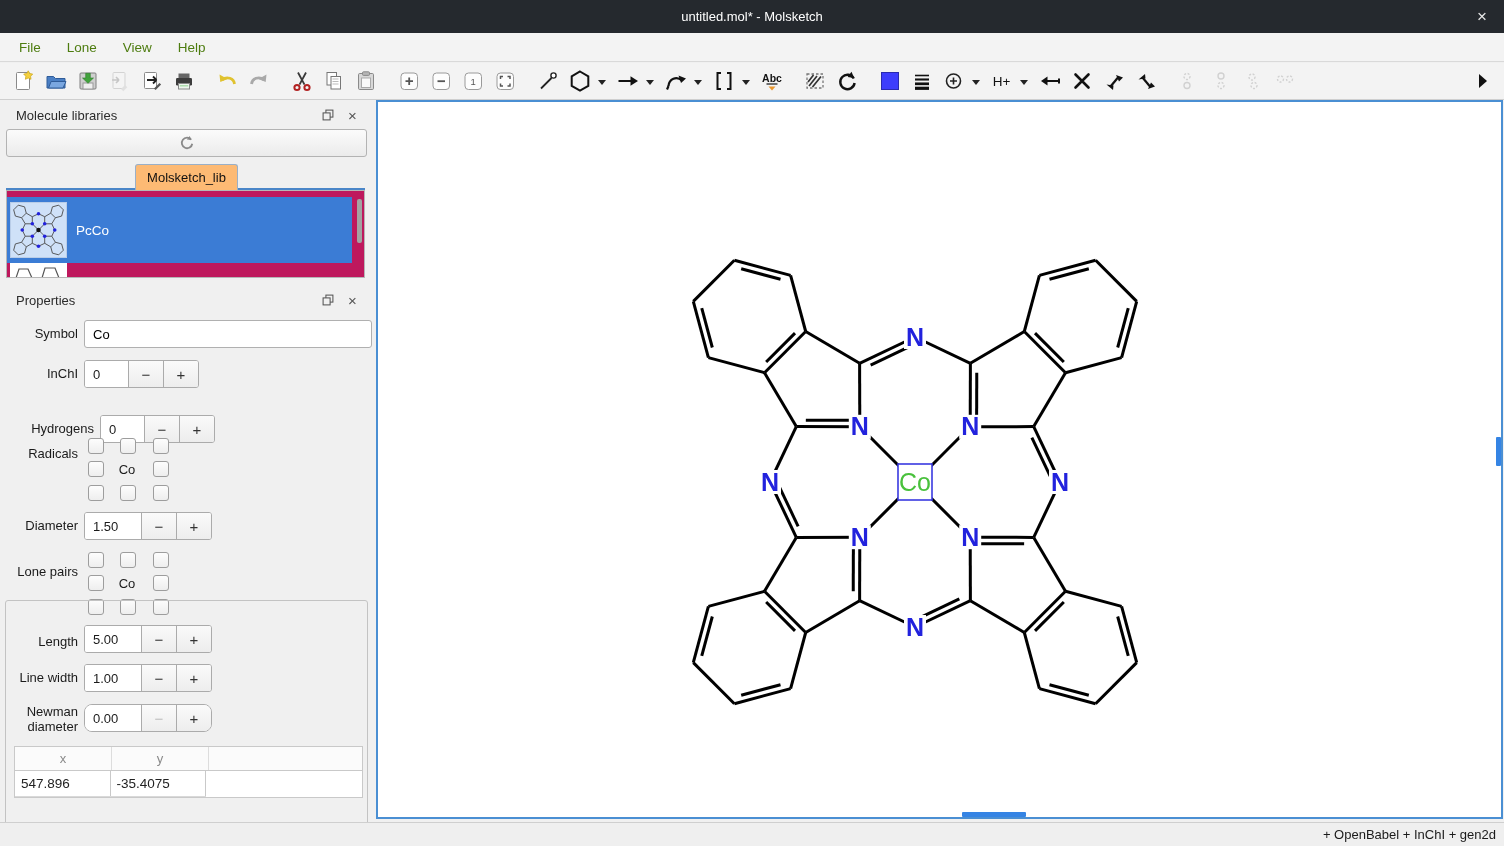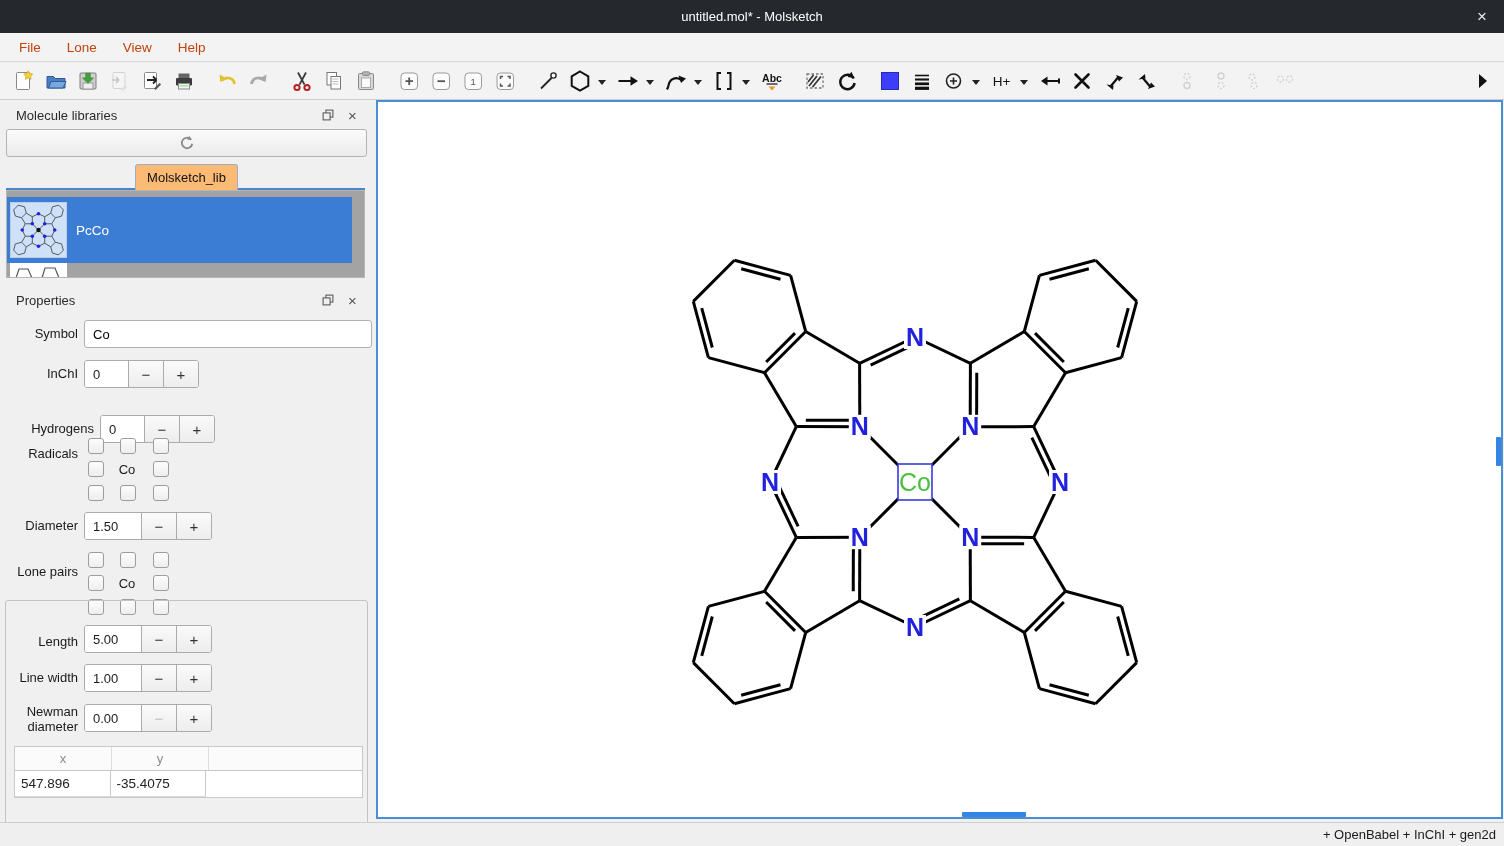--- a/index.html
+++ b/index.html
@@ -7,21 +7,21 @@
        font-family:"Liberation Sans",sans-serif;background:#f0f0f0;font-size:13px;color:#1a1a1a;}
   .abs{position:absolute;}
   
   .titlebar{left:0;top:0;width:1504px;height:33px;background:#25292e;color:#fff;
             display:flex;align-items:center;justify-content:center;font-size:13px;}
   .win-close{position:absolute;right:8px;top:0;height:33px;width:28px;display:flex;
              align-items:center;justify-content:center;color:#e8e8e8;font-size:17px;cursor:default;}
   
   .menubar{left:0;top:33px;width:1504px;height:29px;background:#f3f3f3;border-bottom:1px solid #d9d9d9;
            display:flex;align-items:center;padding-left:8px;box-sizing:border-box;gap:4px;}
-  .menu-item{padding:3px 11px;font-size:13.5px;color:#c2410c;}
+  .menu-item{padding:3px 11px;font-size:13.5px;color:#4d7c0f;}
   
   .toolbar{left:0;top:63px;width:1504px;height:37px;background:#f3f3f3;border-bottom:1px solid #cfcfcf;
            display:flex;align-items:center;padding-left:8px;box-sizing:border-box;}
   .tbtn{width:32px;height:30px;display:flex;align-items:center;justify-content:center;border-radius:3px;flex:0 0 auto;}
   .tbtn svg{display:block;}
   .tbtn.dis{opacity:.5;}
   .tb-sep{width:11px;flex:0 0 auto;}
   .dd{width:0;height:0;border-left:4px solid transparent;border-right:4px solid transparent;
       border-top:5px solid #222;margin:2px 6px 0 2px;flex:0 0 auto;}
   .tb-right{margin-left:auto;margin-right:6px;}
@@ -29,21 +29,21 @@
   .dock-title{display:flex;align-items:center;height:22px;padding:0 10px 0 16px;}
   .dock-title .t{flex:1;font-size:13px;color:#2b2b2b;}
   .dock-ico{width:17px;height:15px;display:flex;align-items:center;justify-content:center;color:#555;
             font-size:13px;margin-left:8px;}
   .panel-btn{position:absolute;left:6px;width:359px;height:26px;border:1px solid #b3b3b3;border-radius:3px;
              background:linear-gradient(#fbfbfb,#ebebeb);display:flex;align-items:center;justify-content:center;}
   .tab{position:absolute;left:135px;top:64px;width:101px;height:25px;background:#fdba74;
        border:1px solid #9ab0c8;border-bottom:none;border-radius:3px 3px 0 0;
        display:flex;align-items:center;justify-content:center;font-size:13px;color:#111;z-index:2;}
   .tabline{position:absolute;left:6px;top:88px;width:359px;height:2px;background:#4a86c8;}
-  .liblist{position:absolute;left:6px;top:90px;width:359px;height:88px;background:#a3a3a3;
+  .liblist{position:absolute;left:6px;top:90px;width:359px;height:88px;background:#be185d;
            border:1px solid #b6b6b6;box-sizing:border-box;overflow:hidden;}
   .librow{position:absolute;left:0;top:6px;width:345px;height:66px;background:#3b7cd5;color:#fff;
           display:flex;align-items:center;}
   .lib-thumb{position:absolute;left:3px;top:5px;width:57px;height:56px;background:#cfe1f8;border:1px solid #b9cde8;box-sizing:border-box;}
   .librow .lbl{margin-left:69px;font-size:13.5px;color:#fff;}
   .librow2{position:absolute;left:3px;top:72px;width:57px;height:15px;background:#fff;}
   .libscroll{position:absolute;right:2px;top:8px;width:5px;height:44px;background:#a3a3a3;border-radius:2px;}
   
   .plabel{position:absolute;left:0;width:78px;text-align:right;font-size:13px;color:#1a1a1a;}
   .pinput{position:absolute;left:84px;width:270px;height:26px;border:1px solid #b0b0b0;border-radius:3px;
@@ -517,21 +517,21 @@
     <span class="plabel" style="top:6px;">Line width</span>
     <div class="spin wide">
       <span class="spin-val">1.00</span>
       <span class="spin-btn">−</span>
       <span class="spin-btn">+</span>
     </div>
   </div>
 
   <div class="abs" style="left:0;top:416px;width:371px;height:34px;">
     <span class="plabel" style="top:2px;line-height:15px;">Newman diameter</span>
-    <div class="spin wide" style="top:2px;">
+    <div class="spin wide" style="top:2px;border-radius:8px;">
       <span class="spin-val">0.00</span>
       <span class="spin-btn off">−</span>
       <span class="spin-btn">+</span>
     </div>
   </div>
 
   <div class="ctable">
     <div class="hdr">
       <div>x</div>
       <div>y</div>

